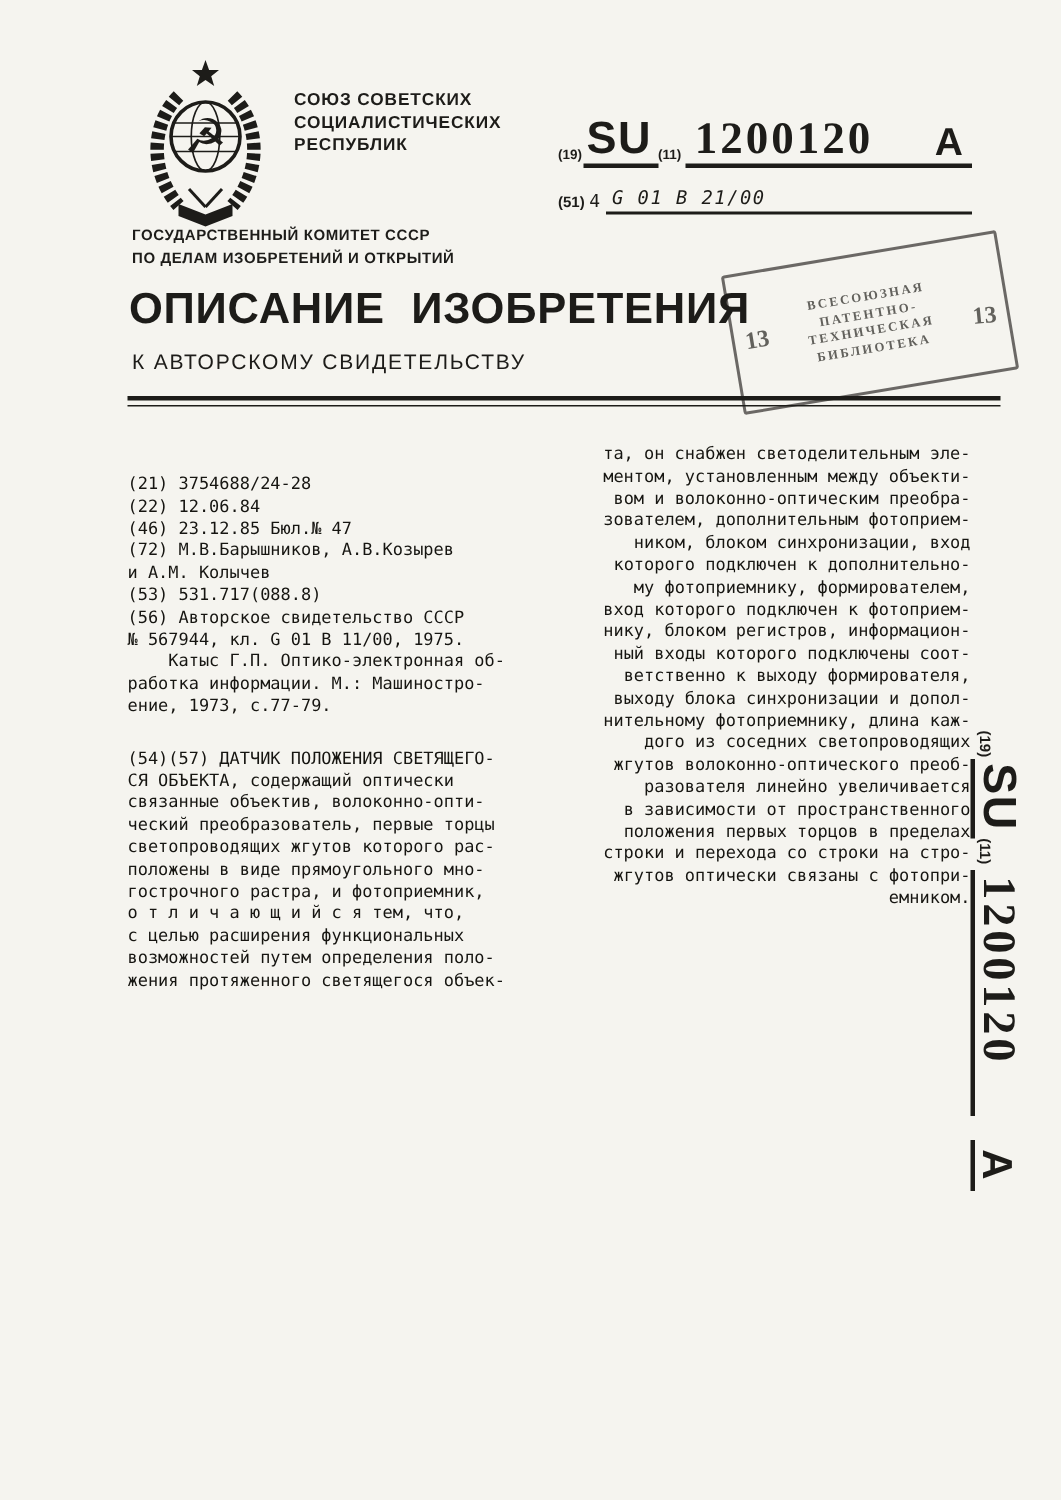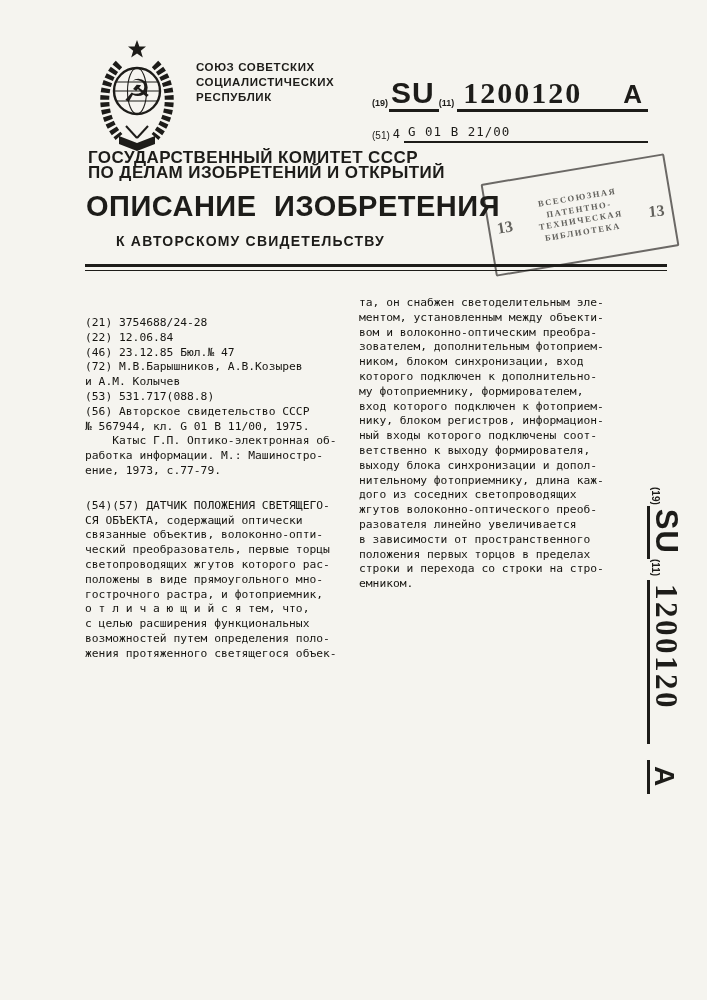--- a/index.html
+++ b/index.html
@@ -5,52 +5,52 @@
   html,body{margin:0;padding:0;}
   body{
     width:707px;height:1000px;position:relative;overflow:hidden;
     background:#f5f4ef;color:#1d1c19;
     font-family:"Liberation Sans",sans-serif;
   }
   .abs{position:absolute;}
   
   .emblem{left:88px;top:38px;width:98px;height:114px;}
   .union{left:196px;top:60px;font-weight:bold;font-size:11.5px;line-height:15px;letter-spacing:.6px;}
-  .committee{left:88px;top:150px;font-weight:bold;font-size:17px;line-height:15px;letter-spacing:.4px;}
+  .committee{left:88px;top:150px;font-weight:bold;font-size:10px;line-height:15px;letter-spacing:.4px;}
   .su-row{left:372px;top:78px;width:276px;display:flex;align-items:flex-end;}
   .tiny-lbl{font-size:9px;font-weight:bold;margin:0 1px 4px 0;white-space:nowrap;}
   .su-big{font-family:"Liberation Sans",sans-serif;font-size:30px;font-weight:bold;line-height:30px;
           border-bottom:3px solid #1d1c19;padding:0 4px 1px 2px;letter-spacing:1px;}
   .numwrap{flex:1;display:flex;justify-content:space-between;align-items:flex-end;
            border-bottom:3px solid #1d1c19;margin-left:2px;padding:0 2px 1px 6px;}
   .num-big{font-family:"Liberation Serif",serif;font-size:30px;font-weight:bold;line-height:30px;letter-spacing:2px;}
   .kind-big{font-size:26px;font-weight:bold;line-height:28px;padding-right:4px;}
   .ipc-row{left:372px;top:124px;width:276px;display:flex;align-items:flex-end;font-size:12px;}
-  .ipc-lbl{font-size:10px;font-weight:normal;margin-right:3px;padding-bottom:2px;}
+  .ipc-lbl{font-size:10px;font-weight:bold;margin-right:3px;padding-bottom:2px;}
   .ipc-ed{font-family:"DejaVu Sans Mono",monospace;font-size:12px;margin-right:4px;padding-bottom:2px;}
-  .ipc-cls-wrap{flex:1;border-bottom:2px solid #1d1c19;padding:0 0 2px 4px;}
+  .ipc-cls-wrap{flex:1;border-bottom:2px solid #1d1c19;padding:0 0 2px 4px;font-style:italic;}
   .ipc-cls{font-family:"DejaVu Sans Mono",monospace;font-size:12.5px;letter-spacing:1px;}
   
   .stamp{left:487px;top:168px;width:168px;height:84px;transform:rotate(-9.5deg);
          border:2.5px solid rgba(60,58,55,.75);border-radius:2px;
          display:flex;align-items:center;justify-content:space-between;
          padding:3px 7px;color:rgba(72,70,66,.85);font-family:"Liberation Serif",serif;}
   .stamp-13{font-size:16px;font-weight:bold;}
   .stamp-13.right{transform:translateY(9px) rotate(4deg);}
   .stamp-lines{text-align:center;font-size:8.5px;font-weight:bold;letter-spacing:1.6px;line-height:11.5px;}
   
   .doc-title{left:86px;top:190px;font-size:29px;font-weight:bold;letter-spacing:.5px;word-spacing:9px;white-space:nowrap;}
-  .doc-subtitle{left:88px;top:233px;font-size:14px;font-weight:bold;letter-spacing:1.2px;white-space:nowrap;margin-left:28px;}
+  .doc-subtitle{left:88px;top:233px;font-size:14px;font-weight:normal;letter-spacing:1.2px;white-space:nowrap;}
   .double-rule{left:85px;top:264px;width:582px;height:3px;
                border-top:3px solid #1d1c19;border-bottom:1px solid #1d1c19;}
   
   .col{font-family:"DejaVu Sans Mono",monospace;font-size:11.3px;line-height:14.8px;color:#161511;}
   .col .line{white-space:pre;}
   .col-left{left:85px;top:296px;width:272px;margin-top:20px;}
-  .col-right{left:359px;top:296px;width:288px;}
+  .col-right{left:359px;top:296px;width:288px;text-align:right;}
   .abstract-block{margin-top:20px;}
   
   .side-code{left:703px;top:487px;width:322px;height:56px;
              transform:rotate(90deg);transform-origin:0 0;
              display:flex;align-items:flex-end;}
   .side-code .tiny-lbl{font-size:10px;margin-bottom:3px;}
   .side-su{font-size:31px;font-weight:bold;line-height:31px;border-bottom:3.5px solid #1d1c19;
            padding:0 5px 1px 3px;letter-spacing:1px;}
   .side-numwrap{border-bottom:3.5px solid #1d1c19;margin-left:3px;padding:0 34px 1px 4px;}
   .side-num{font-family:"Liberation Serif",serif;font-size:31px;font-weight:bold;line-height:31px;letter-spacing:2.5px;}
@@ -162,20 +162,21 @@
     <div class="line">ный входы которого подключены соот-</div>
     <div class="line">ветственно к выходу формирователя,</div>
     <div class="line">выходу блока синхронизации и допол-</div>
     <div class="line">нительному фотоприемнику, длина каж-</div>
     <div class="line">дого из соседних светопроводящих</div>
     <div class="line">жгутов волоконно-оптического преоб-</div>
     <div class="line">разователя линейно увеличивается</div>
     <div class="line">в зависимости от пространственного</div>
     <div class="line">положения первых торцов в пределах</div>
     <div class="line">строки и перехода со строки на стро-</div>
+    <div class="line">жгутов оптически связаны с фотопри-</div>
     <div class="line">емником.</div>
   </div>
 
 <div class="abs side-code">
   <span class="tiny-lbl">(19)</span>
   <span class="side-su">SU</span>
   <span class="tiny-lbl">(11)</span>
   <span class="side-numwrap">
     <span class="side-num">1200120</span>
   </span>

